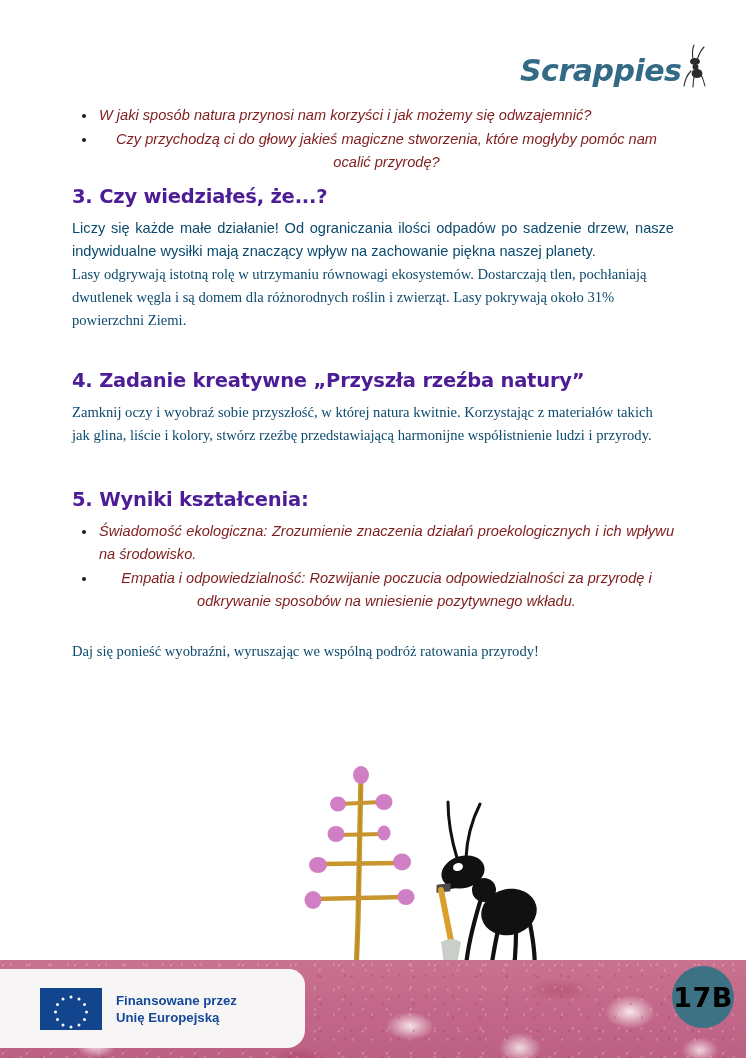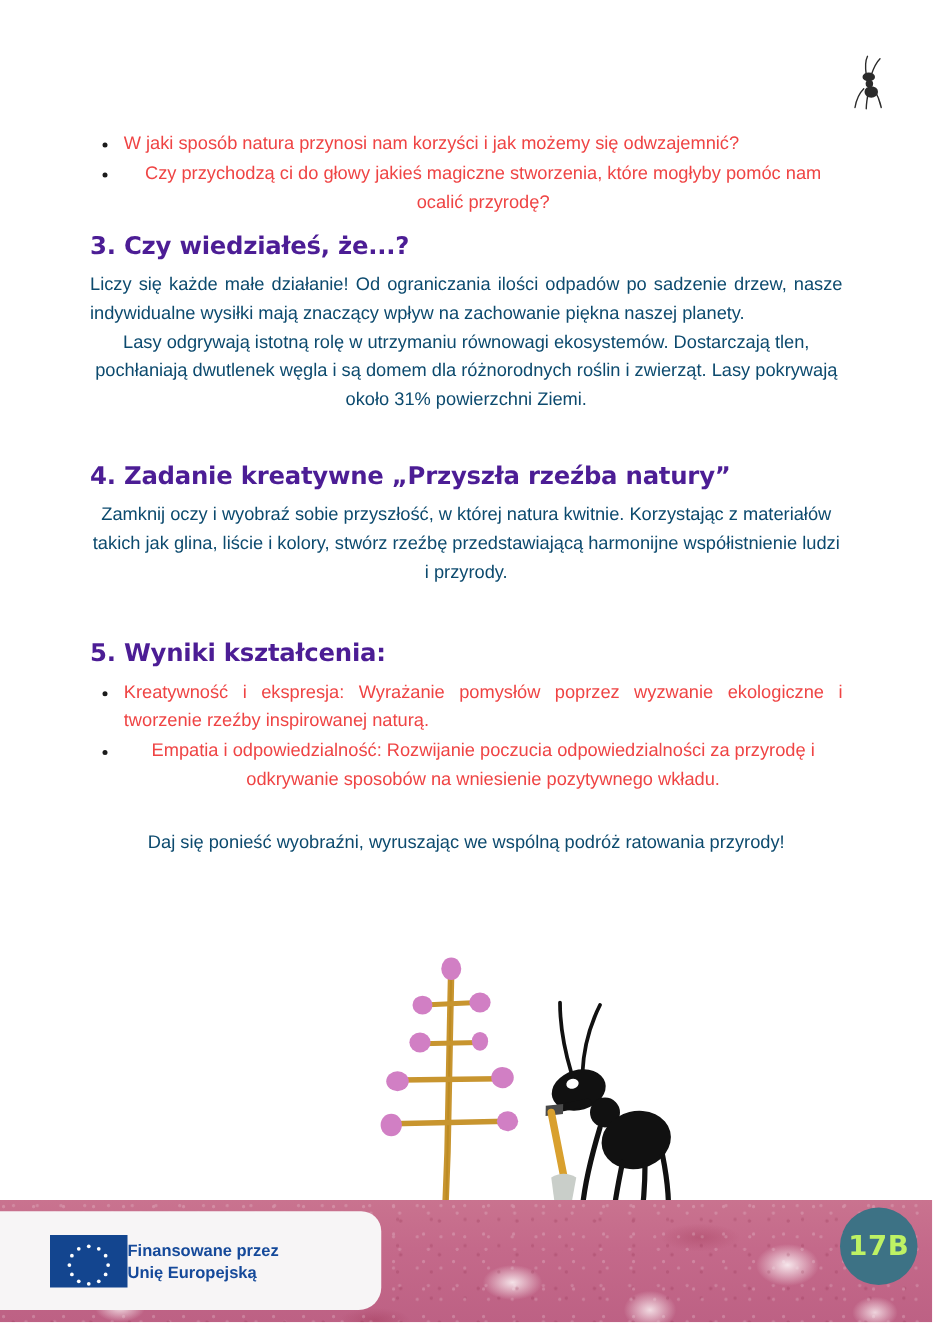--- a/index.html
+++ b/index.html
@@ -60,23 +60,24 @@
     list-style: none;
     margin: 0;
     padding: 0;
   }
   ul.bullets > li {
     position: relative;
     padding-left: 27px;
     margin: 0 0 1px 0;
     font-size: 14.6px;
     line-height: 23px;
-    color: #ef4444;
+    color: #7f1d1d;
     text-align: justify;
     text-justify: inter-word;
+    font-style: italic;
   }
   ul.bullets > li::before {
     content: "";
     position: absolute;
     left: 10px;
     top: 9.5px;
     width: 4px;
     height: 4px;
     border-radius: 50%;
     background: #1b1b1b;
@@ -94,21 +95,21 @@
   }
 
   p.body-text {
     font-size: 14.6px;
     line-height: 23px;
     color: #0c4a6e;
     margin: 0;
     text-align: justify;
     text-justify: inter-word;
   }
-  p.body-text.last-left { text-align: center; }
+  p.body-text.last-left { text-align: left; font-family: Liberation Serif, serif; }
   .gap-md { height: 26px; }
   .gap-lg { height: 30px; }
 
   
   .illustration {
     position: absolute;
     left: 300px;
     top: 762px;
     width: 260px;
     height: 285px;
@@ -163,20 +164,21 @@
     box-sizing: border-box;
   }
   .eu-flag {
     width: 62px;
     height: 42px;
     background: #13458f;
     flex: none;
     position: relative;
   }
   .eu-text {
+    margin-left: 14px;
     font-family: "Liberation Sans", sans-serif;
     font-weight: bold;
     font-size: 13.2px;
     line-height: 17px;
     color: #15499a;
     white-space: nowrap;
   }
 
   .page-badge {
     position: absolute;
@@ -184,31 +186,32 @@
     top: 6px;
     width: 62px;
     height: 62px;
     border-radius: 50%;
     background: #3d7285;
     display: flex;
     align-items: center;
     justify-content: center;
     font-family: "DejaVu Sans", sans-serif;
     font-weight: bold;
-    font-size: 22px;
-    color: #bef264;
+    font-size: 27px;
+    color: #000000;
     letter-spacing: 0.5px;
   }
 </style>
 </head>
 <body>
 
 <div class="page">
 
   <div class="logo-wrap">
+    <div class="logo-word">Scrappies</div>
     <svg class="logo-ant" viewBox="0 0 30 44">
       <g stroke="#2b2b2b" stroke-width="1.1" fill="none" stroke-linecap="round">
         <path d="M13 16 C12 9, 12 5, 14 1"></path>
         <path d="M17 16 C19 10, 21 6, 24 3"></path>
         <path d="M11 27 C7 31, 5 36, 4 42"></path>
         <path d="M15 28 C14 33, 13 38, 13 43"></path>
         <path d="M19 27 C22 32, 24 37, 25 42"></path>
       </g>
       <ellipse cx="15" cy="17.5" rx="5" ry="3.6" fill="#2b2b2b"></ellipse>
       <ellipse cx="15.5" cy="23" rx="3" ry="3" fill="#2b2b2b"></ellipse>
@@ -229,21 +232,21 @@
 
     <div class="gap-md"></div>
 
     <h2 class="section-title">4. Zadanie kreatywne „Przyszła rzeźba natury”</h2>
     <p class="body-text last-left">Zamknij oczy i wyobraź sobie przyszłość, w której natura kwitnie. Korzystając z materiałów takich jak glina, liście i kolory, stwórz rzeźbę przedstawiającą harmonijne współistnienie ludzi i przyrody.</p>
 
     <div class="gap-lg"></div>
 
     <h2 class="section-title">5. Wyniki kształcenia:</h2>
     <ul class="bullets">
-      <li>Kreatywność i ekspresja: Wyrażanie pomysłów poprzez wyzwanie ekologiczne i tworzenie rzeźby inspirowanej naturą.</li>
+      <li>Świadomość ekologiczna: Zrozumienie znaczenia działań proekologicznych i ich wpływu na środowisko.</li>
       <li>Empatia i odpowiedzialność: Rozwijanie poczucia odpowiedzialności za przyrodę i odkrywanie sposobów na wniesienie pozytywnego wkładu.</li>
     </ul>
 
     <div class="gap-md"></div>
 
     <p class="body-text last-left">Daj się ponieść wyobraźni, wyruszając we wspólną podróż ratowania przyrody!</p>
   </div>
 
   <svg class="illustration" viewBox="0 0 260 285">
 

